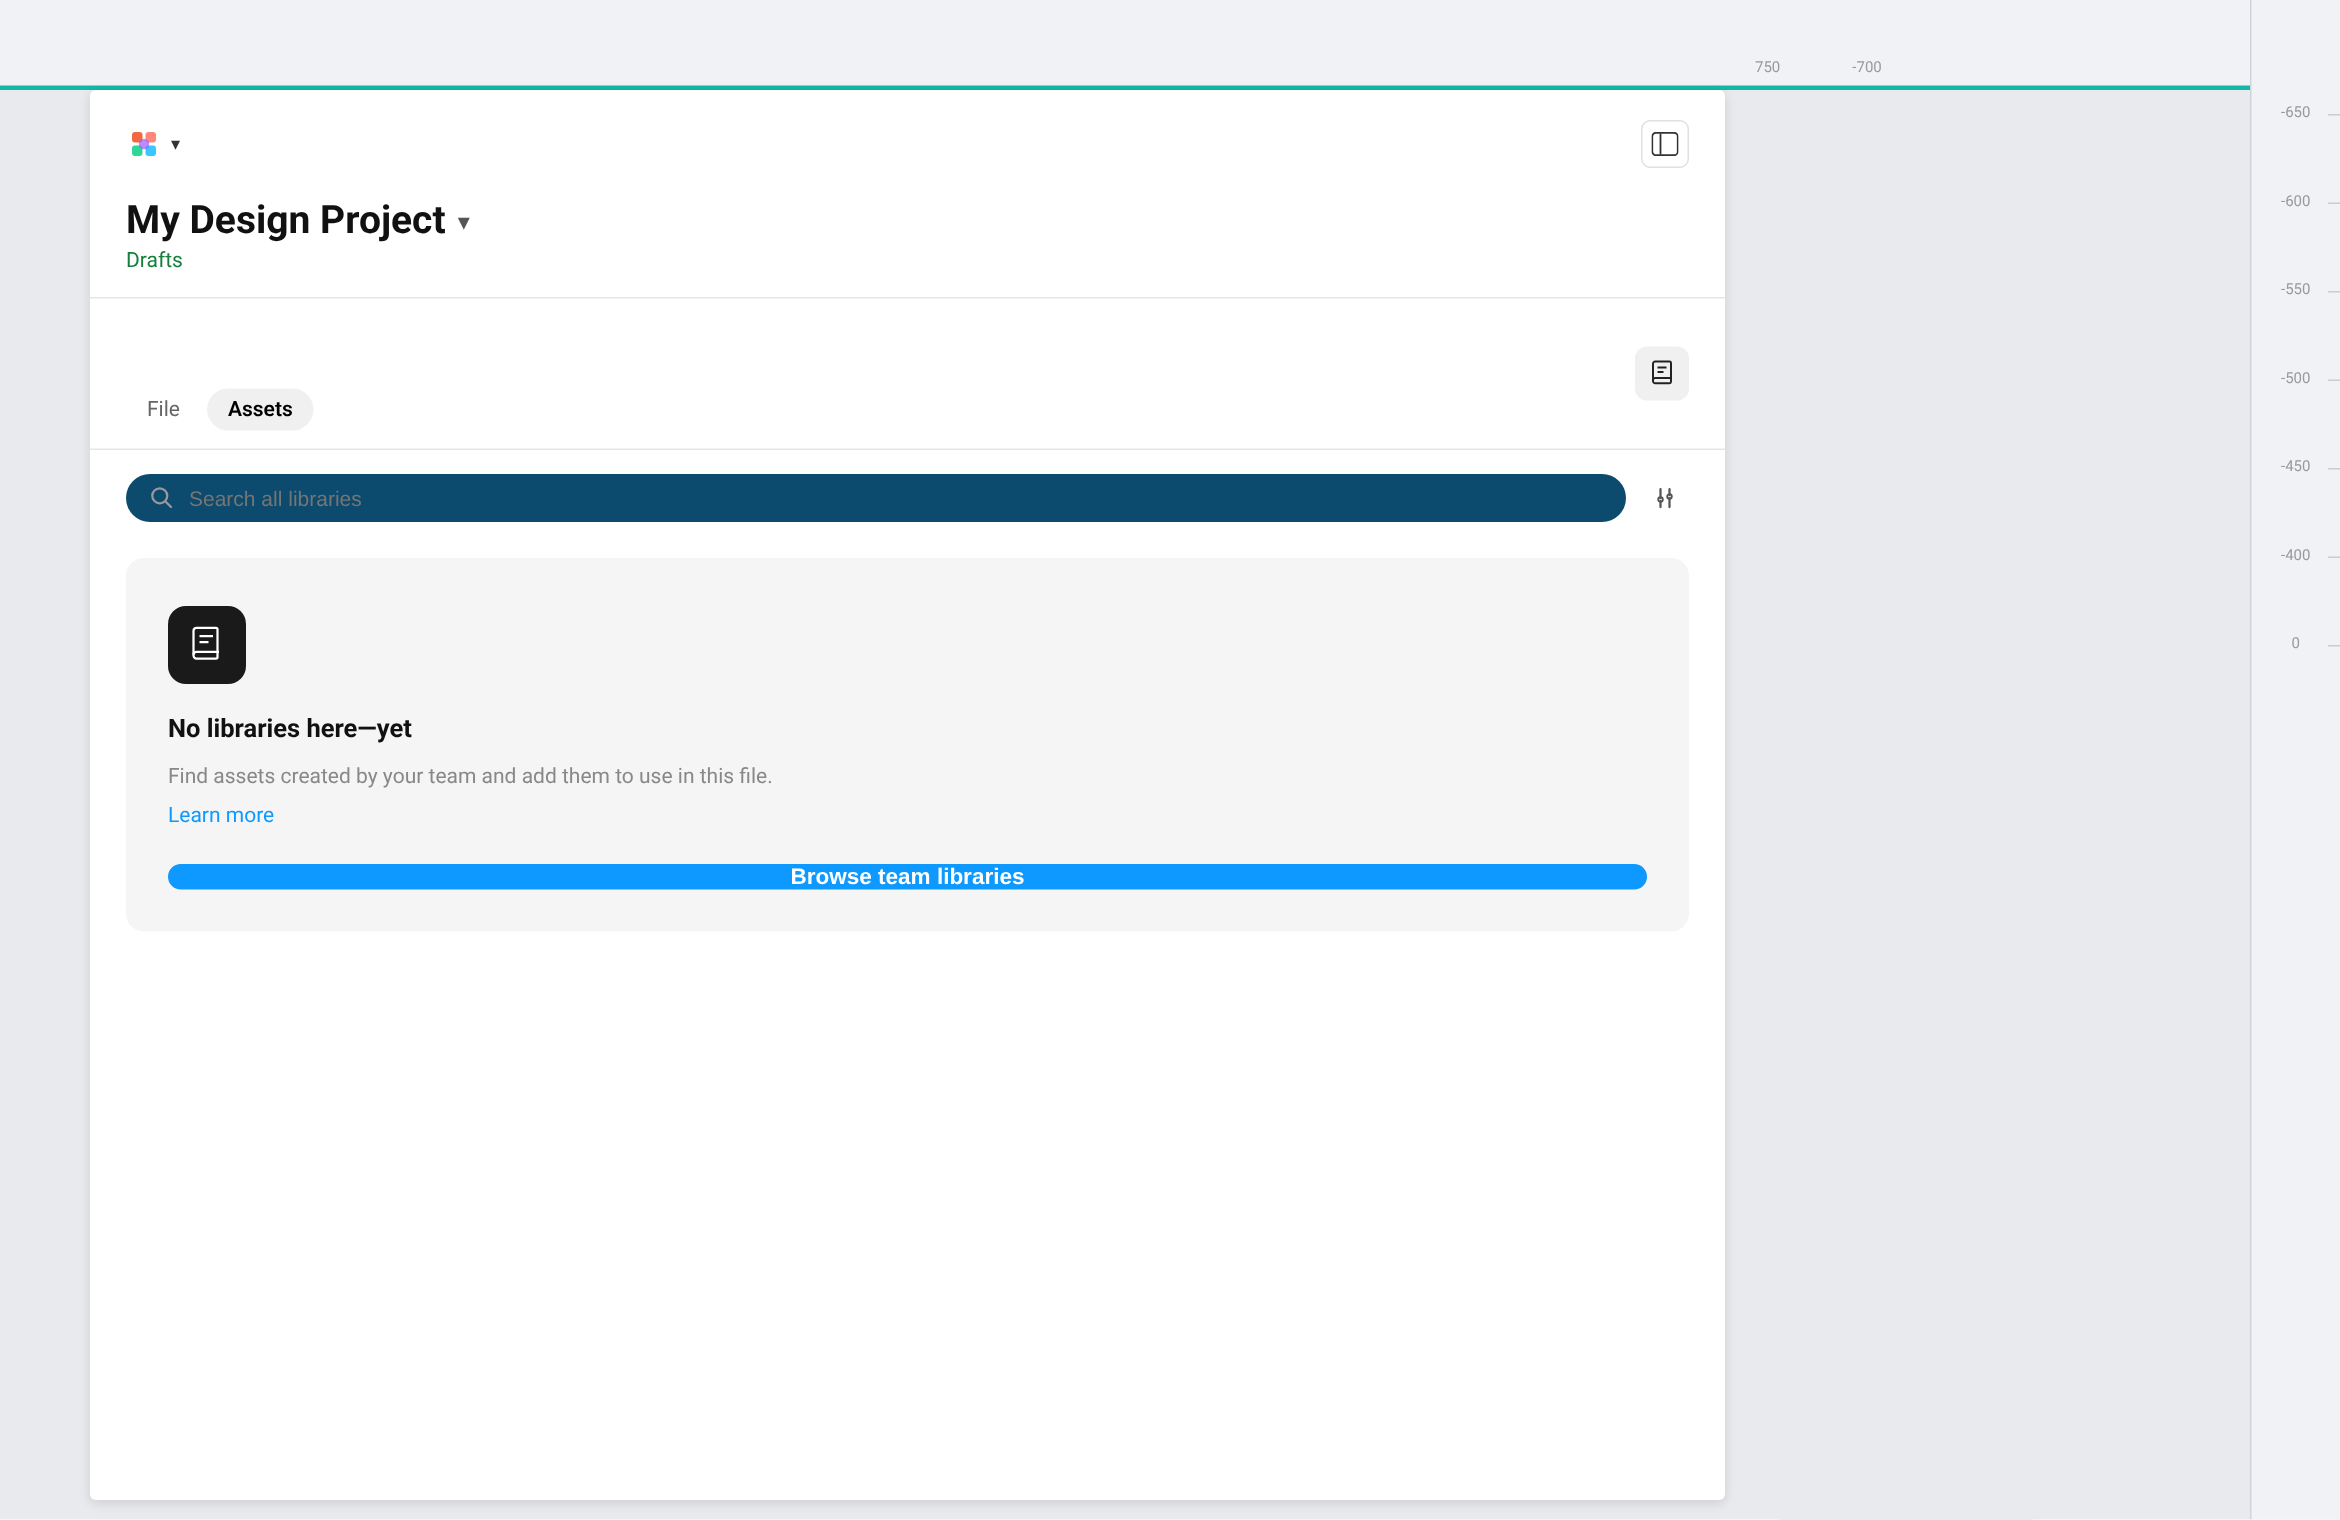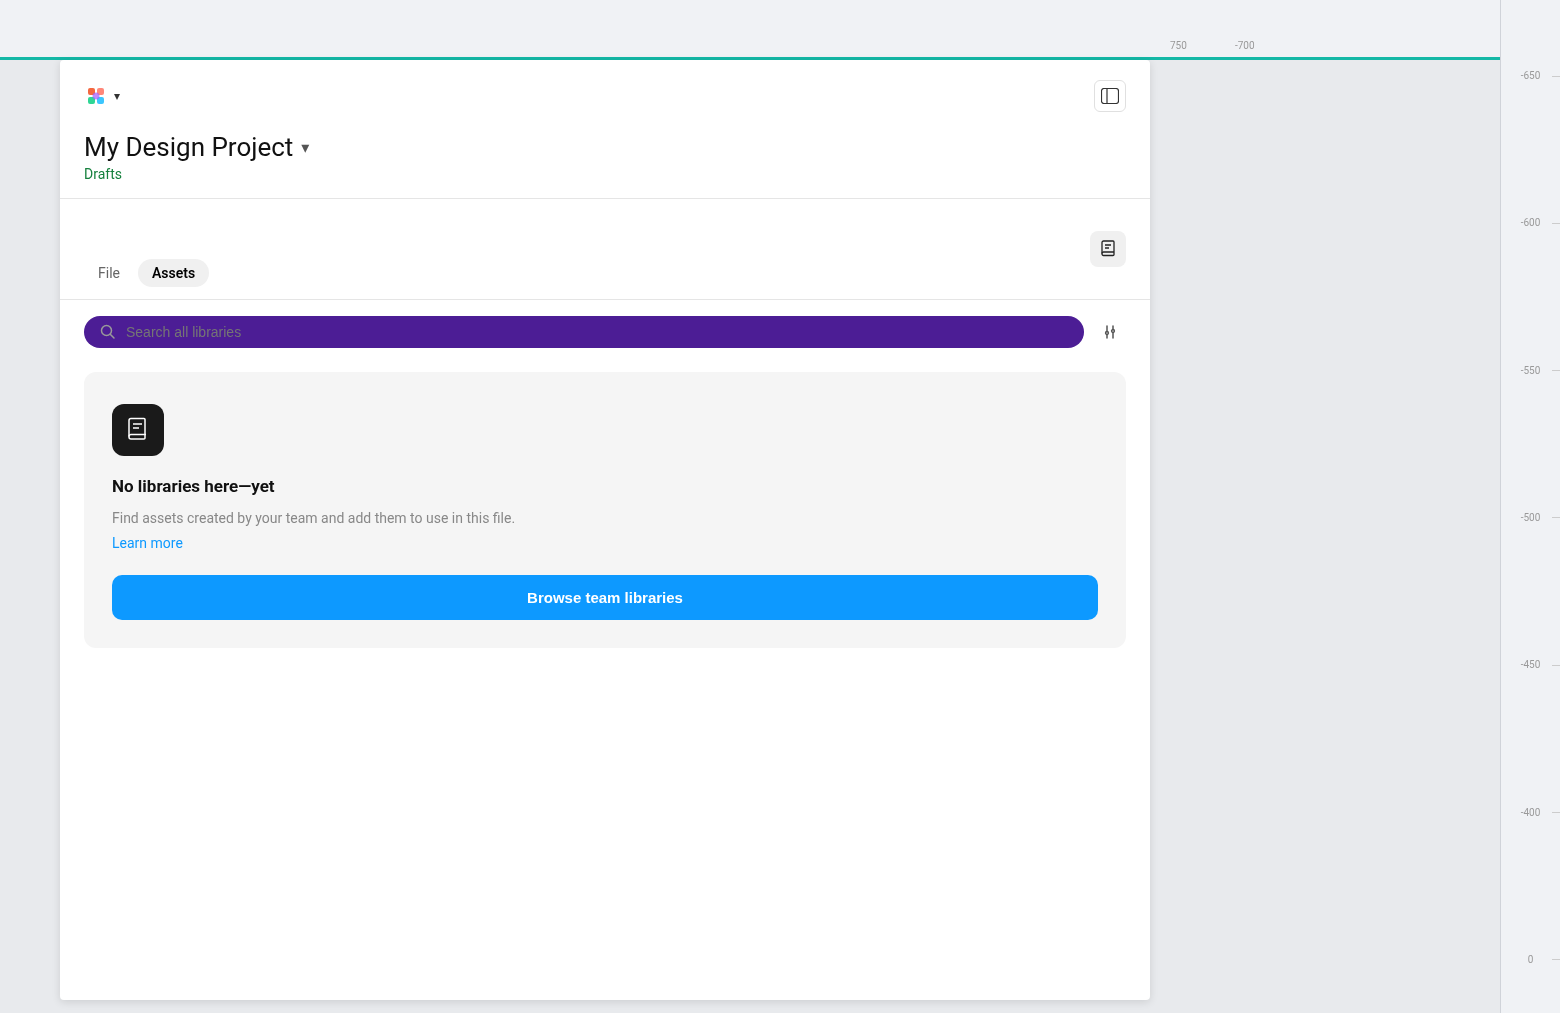--- a/index.html
+++ b/index.html
@@ -19,21 +19,20 @@
       right: 0;
       top: 0;
       width: 60px;
       height: 1013px;
       background: #f0f2f5;
       border-left: 1px solid #d0d3d9;
       display: flex;
       flex-direction: column;
       align-items: center;
       padding-top: 70px;
-      justify-content: space-between;
     }
 
     .ruler-label {
       font-size: 10px;
       color: #999;
       margin-bottom: 48px;
       width: 100%;
       text-align: center;
       position: relative;
     }
@@ -126,21 +125,21 @@
 
     .project-title-row {
       display: flex;
       align-items: center;
       gap: 8px;
       margin-bottom: 4px;
     }
 
     .project-title {
       font-size: 26px;
-      font-weight: 400;
+      font-weight: 700;
       color: #111;
     }
 
     .project-dropdown {
       font-size: 16px;
       color: #555;
       cursor: pointer;
     }
 
     .project-subtitle {
@@ -198,21 +197,21 @@
       display: flex;
       align-items: center;
       gap: 10px;
     }
 
     .search-bar {
       flex: 1;
       display: flex;
       align-items: center;
       gap: 10px;
-      background: #4c1d95;
+      background: #0c4a6e;
       border-radius: 24px;
       padding: 8px 16px;
     }
 
     .search-input {
       border: none;
       background: transparent;
       font-size: 14px;
       color: #999;
       outline: none;
@@ -269,21 +268,21 @@
       color: #0d99ff;
       text-decoration: none;
       cursor: pointer;
       display: inline-block;
       margin-bottom: 24px;
     }
 
     .browse-btn {
       display: block;
       width: 100%;
-      padding: 14px;
+      padding: 0;
       background: #0d99ff;
       color: #fff;
       border: none;
       border-radius: 10px;
       font-size: 15px;
       font-weight: 600;
       cursor: pointer;
       text-align: center;
     }
   </style>

